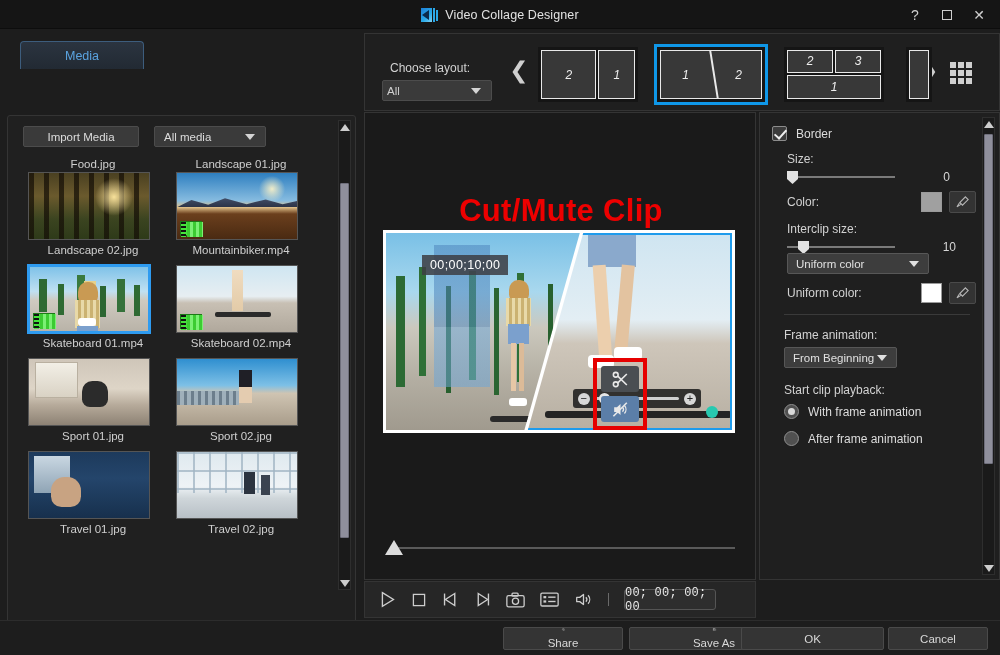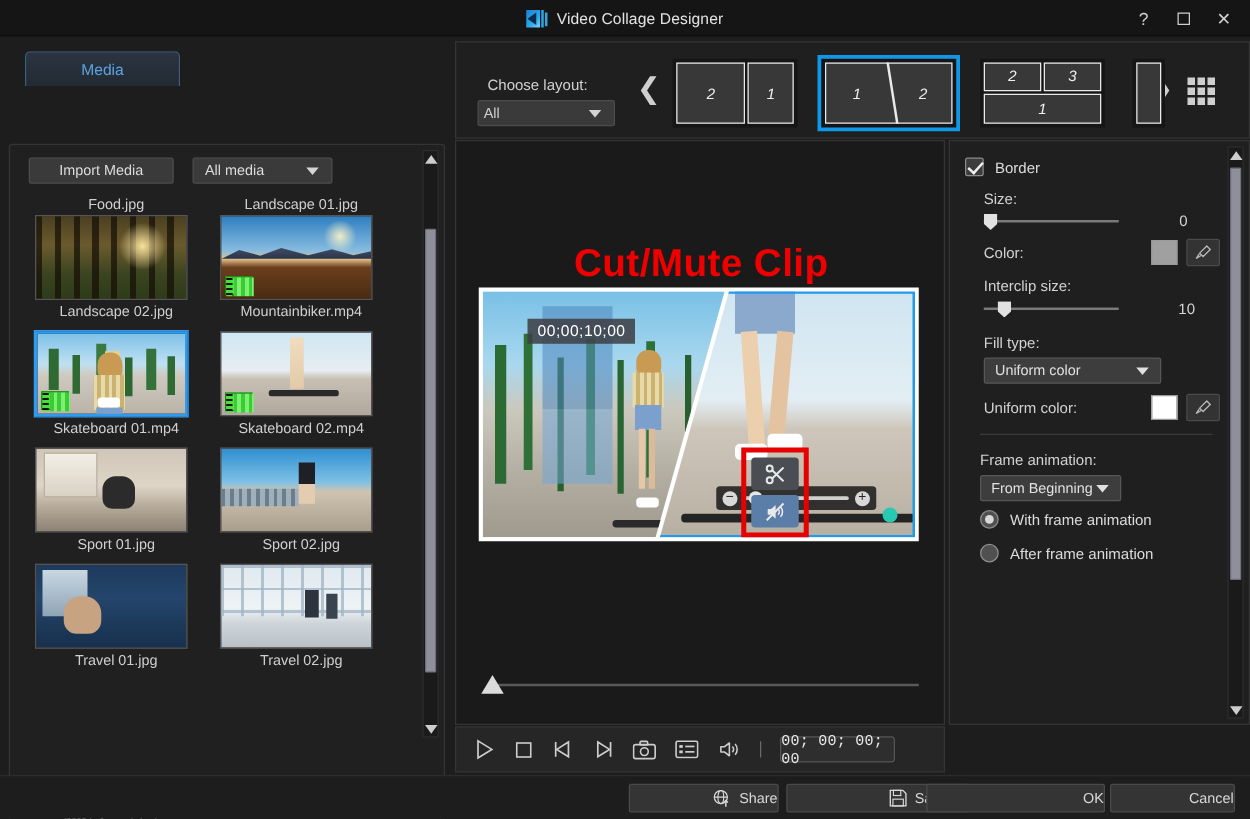--- a/index.html
+++ b/index.html
@@ -260,21 +260,21 @@
   .hr { margin:14px 12px 0 12px; height:1px; background:#3a3a3a; width:186px; }
   .radio { width:15px; height:15px; border-radius:50%; border:1px solid #8e8e8e; background:#505050;
      position:relative; }
   .radio.on:after{content:"";position:absolute;left:3px;top:3px;width:7px;height:7px;border-radius:50%;background:#d9d9d9;}
 
   
   .bottombar { position:absolute; left:0; top:620px; width:1000px; height:35px; background:#1d1d1d;
      border-top:1px solid #2c2c2c; }
   .bbtn { position:absolute; top:6px; height:23px; background:#343434; border:1px solid #4a4a4a;
      border-radius:2px; color:#d8d8d8; font-size:11.5px; display:flex; align-items:center;
-     justify-content:flex-end; gap:6px; }
+     justify-content:center; gap:6px;flex-direction:column; }
   #btn-share{ left:503px; width:120px; }
   #btn-saveas{ left:629px; width:146px;padding-left:24px; }
   #btn-ok{ left:741px; width:143px; left:741px; }
   #btn-cancel{ left:888px; width:100px; }
 </style>
 </head>
 <body>
 
 <div id="app">
 
@@ -652,21 +652,20 @@
 
       <div class="sublbl" style="margin-top:13px;">Interclip size:</div>
       <div class="row" style="position:relative;">
         <div class="slider">
           <span class="track"></span>
           <span class="knob" style="left:11px;"></span>
         </div>
         <span class="sval" style="right:22px;">10</span>
       </div>
 
-      <div class="sublbl" style="margin-top:14px;">Fill type:</div>
       <div class="sel-box">
         <span>Uniform color</span>
         <span class="caret"></span>
       </div>
 
       <div class="row" style="margin-top:12px; position:relative;">
         <span class="sublbl" style="margin:0 0 0 15px;">Uniform color:</span>
         <span class="swatch" style="position:absolute; left:149px; background:#ffffff;"></span>
         <span class="pick" style="position:absolute; left:177px;">
           <svg width="15" height="15" viewBox="0 0 18 18">
@@ -677,20 +676,21 @@
       </div>
 
       <div class="hr"></div>
 
       <div class="sublbl" style="margin-top:13px; margin-left:12px;">Frame animation:</div>
       <div class="sel-box" style="margin-left:12px; width:113px;">
         <span>From Beginning</span>
         <span class="caret"></span>
       </div>
 
+      <div class="sublbl" style="margin-top:15px; margin-left:12px;">Start clip playback:</div>
 
       <div class="row" style="margin-top:7px; margin-left:12px;">
         <span class="radio on"></span>
         <span class="lbl" style="margin-left:9px;">With frame animation</span>
       </div>
       <div class="row" style="margin-top:12px; margin-left:12px;">
         <span class="radio"></span>
         <span class="lbl" style="margin-left:9px;">After frame animation</span>
       </div>
 

